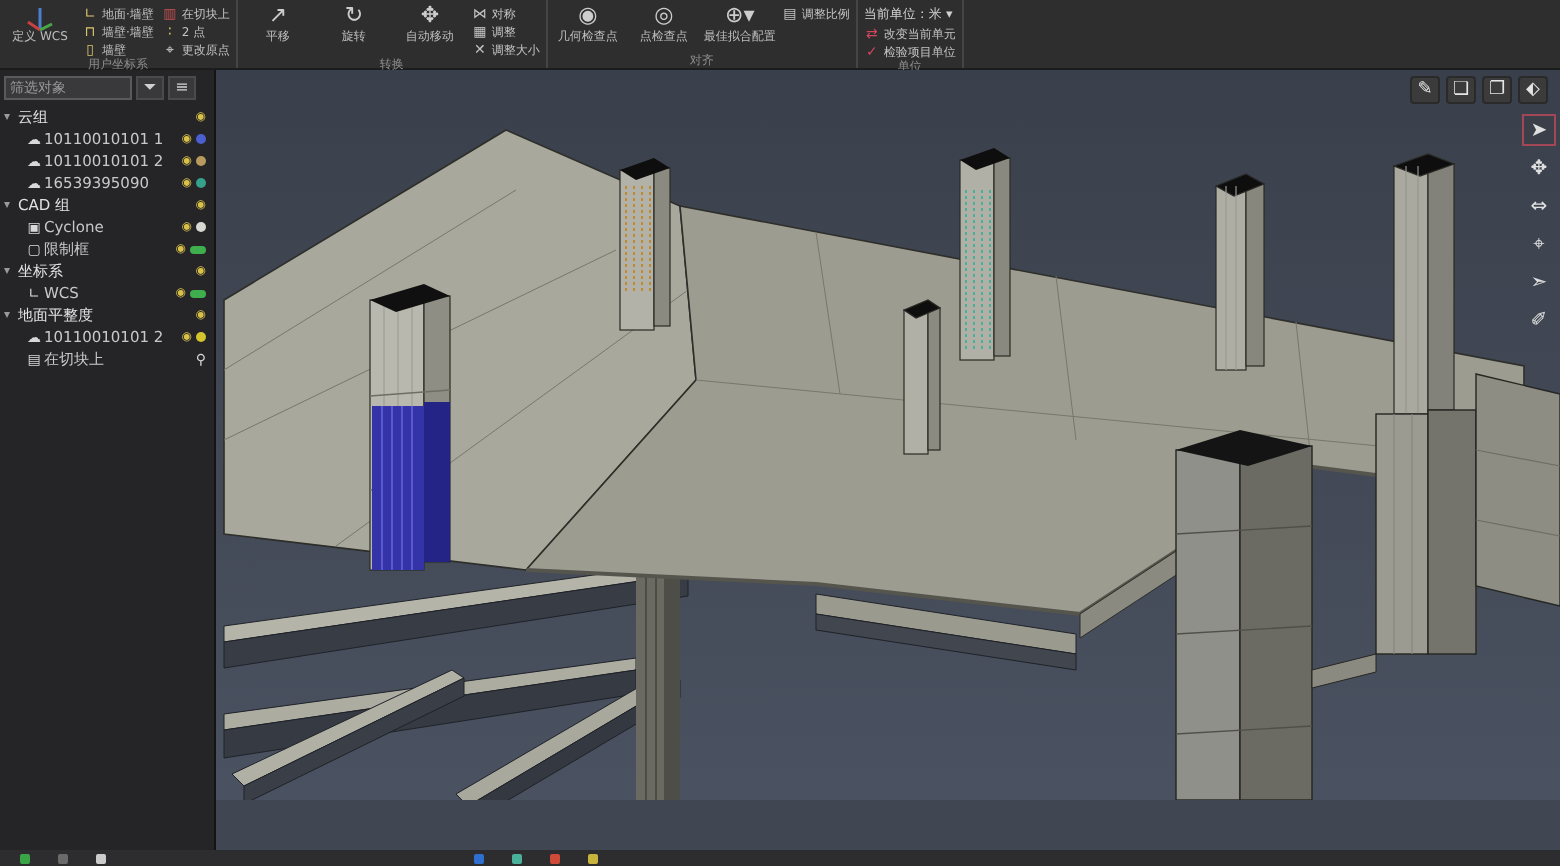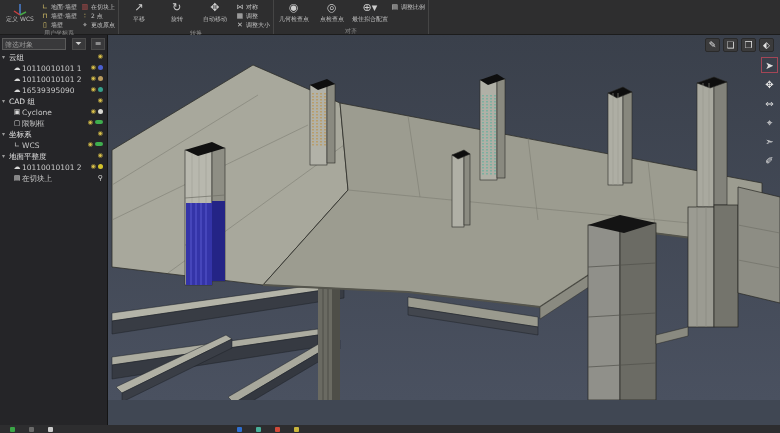--- a/index.html
+++ b/index.html
@@ -33,26 +33,26 @@
   .bigbtn .blabel { font-size:6px; color:#bdbdbd; white-space:nowrap; line-height:7px;}
   .smallcol { display:flex; flex-direction:column; gap:1px; padding-top:2px;}
   .smallbtn { display:flex; align-items:center; gap:2px; height:8px; cursor:default;}
   .smallbtn .sicon { font-size:7px; width:8px; text-align:center; line-height:8px;}
   .smallbtn .slabel { font-size:6px; color:#c3c3c3; white-space:nowrap;}
   .unit-header { font-size:6.5px; color:#d0d0d0; height:9px; line-height:9px; white-space:nowrap;}
 
   
   .main { flex:1; display:flex; position:relative; min-height:0;}
   .sidebar { width:108px; background:var(--panel-bg); border-right:1px solid #141414; display:flex; flex-direction:column; padding:3px 2px 0 2px;}
-  .searchrow { display:flex; align-items:center; gap:2px; margin-bottom:3px;justify-content:space-between;}
+  .searchrow { display:flex; align-items:center; gap:2px; margin-bottom:3px;}
   .searchbox { width:64px; height:12px; background:#39393b; border:1px solid #5a5a5a; color:#ddd; font-size:7px; padding:0 2px;}
   .searchbox::placeholder { color:#9a9a9a;}
   .iconbtn { width:14px; height:12px; background:#39393b; border:1px solid #4a4a4a; color:#cfcfcf; font-size:8px; line-height:10px; text-align:center; cursor:default;}
   .tree { flex:1; overflow:hidden;}
-  .trow { display:flex; align-items:flex-start; height:11px; font-size:7.5px; color:#c8c8c8; white-space:nowrap;}
+  .trow { display:flex; align-items:center; height:11px; font-size:7.5px; color:#c8c8c8; white-space:nowrap;}
   .trow .arrow { width:7px; color:#9a9a9a; font-size:6px;}
   .trow .ticon { width:10px; text-align:center; font-size:7px; color:#d8d8d8;}
   .trow .tlabel { flex:1; overflow:hidden; text-overflow:ellipsis;}
   .trow.group .tlabel { color:#e2e2e2; }
   .trow .badges { display:flex; align-items:center; gap:2px; padding-right:2px;}
   .eye { font-size:6px; color:#d9c049; line-height:6px;}
   .dot { width:5px; height:5px; border-radius:50%;}
   .pill { width:8px; height:4px; border-radius:2px;}
   .mag { font-size:7px; color:#d8d8d8;}
   .indent { width:10px;}
@@ -166,20 +166,36 @@
             <div class="blabel">最佳拟合配置</div>
           </div>
           <div class="smallcol">
             <div class="smallbtn">
               <span class="sicon" style="color: rgb(195, 195, 195);">▤</span>
               <span class="slabel">调整比例</span>
             </div>
           </div>
         </div>
         <div class="rgroup-label">对齐</div>
+      </div>
+      <div class="rgroup">
+        <div class="rgroup-body">
+          <div class="smallcol">
+            <div class="unit-header">当前单位：米 ▾</div>
+            <div class="smallbtn">
+              <span class="sicon" style="color: rgb(208, 71, 90);">⇄</span>
+              <span class="slabel">改变当前单元</span>
+            </div>
+            <div class="smallbtn">
+              <span class="sicon" style="color: rgb(208, 71, 90);">✓</span>
+              <span class="slabel">检验项目单位</span>
+            </div>
+          </div>
+        </div>
+        <div class="rgroup-label">单位</div>
       </div>
     </div>
 
   <div class="main">
 
     <div class="sidebar">
       <div class="searchrow">
         <input class="searchbox" placeholder="筛选对象" style="">
         <div class="iconbtn">⏷</div>
         <div class="iconbtn">≡</div>

